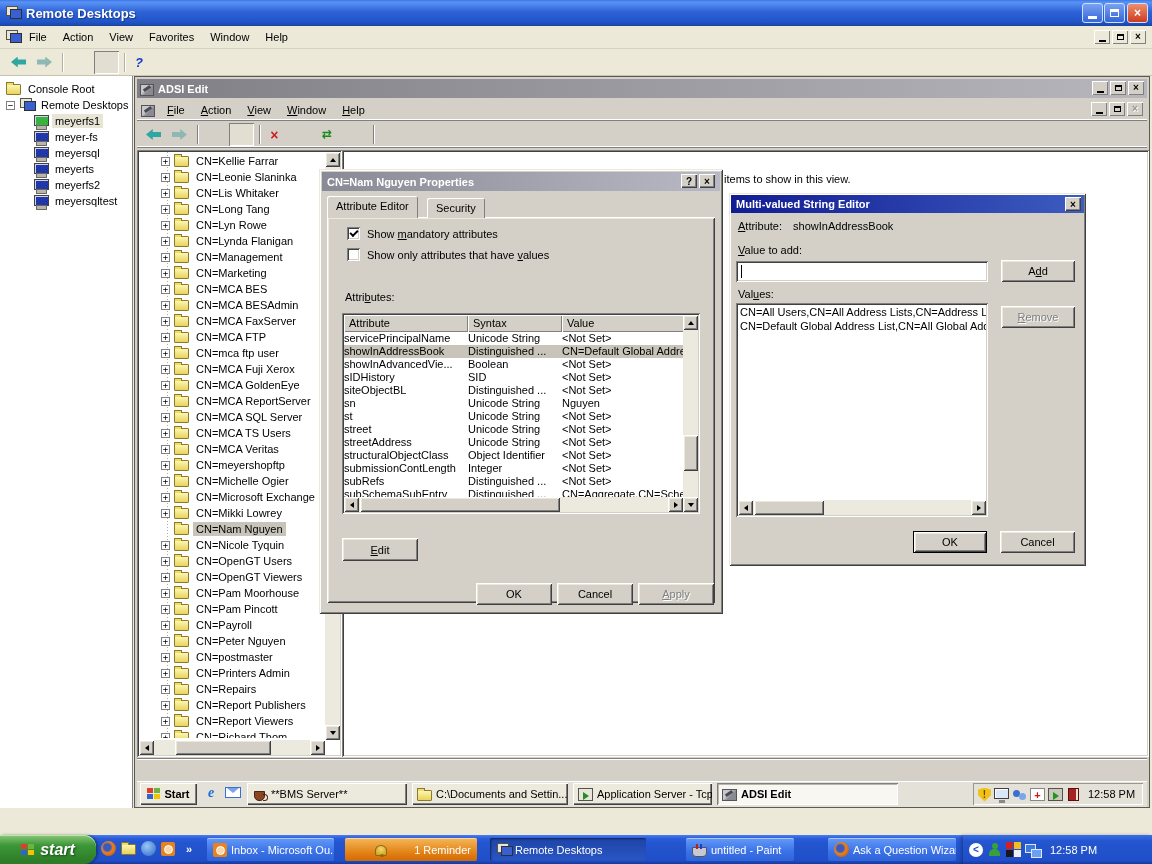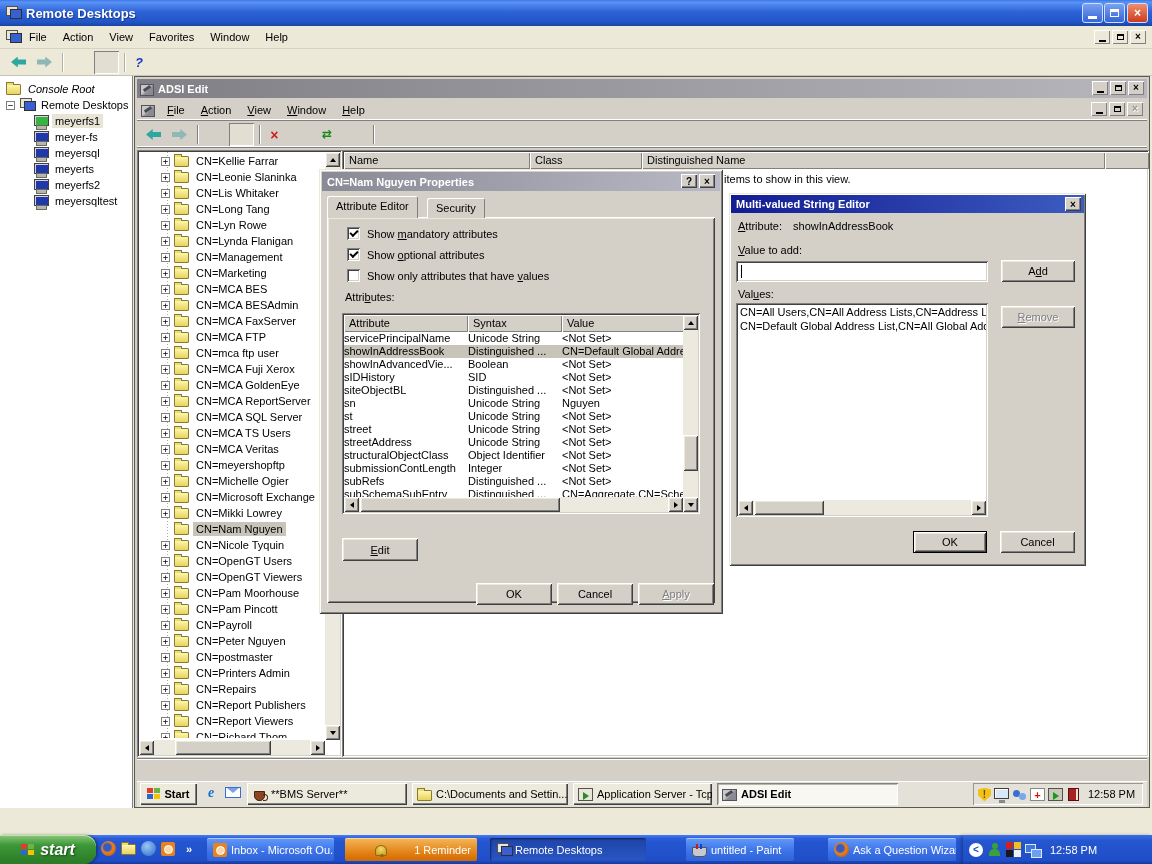--- a/index.html
+++ b/index.html
@@ -332,21 +332,21 @@
         <i class="tic15 tic ic-show-tree"></i>
       </span>
       <i class="tsep"></i>
       <span class="tbtn">
         <i class="tic15 tic ic-helpbook"></i>
       </span>
     </div>
 
   <div id="console-panel">
     <div id="console-tree" style="padding-top:5px">
-        <div class="trow" style="padding-left: 6px; font-style: italic;">
+        <div class="trow" style="padding-left: 6px;">
           <span class="fold"></span>
           <span class="lbl">Console Root</span>
         </div>
         <div class="trow" style="padding-left: 6px;">
           <span class="expander">−</span>
           <span class="tic ic-rd" style="margin-right: 3px;"></span>
           <span class="lbl">Remote Desktops</span>
         </div>
         <div class="trow" style="padding-left: 34px;">
           <span class="pc green"></span>
@@ -656,50 +656,40 @@
           </span>
         <span class="sthumb" style="left:36px;top:0;width:96px;height:15px"></span>
         <span class="sbtn" style="right:0;top:0">
             <i class="tri-rt"></i>
           </span>
       </div>
     </div>
 
     <div id="adsi-list-pane" class="sz">
       <div id="adsi-list-body">
-        <div id="adsi-cols">
-            <span class="hc" style="width: 186px;">Name</span>
-            <span class="hc" style="width: 112px;">Class</span>
-            <span class="hc" style="width: 463px;">Distinguished Name</span>
-            <span class="hc" style="width: 44px;"></span>
-          </div>
         <div id="adsi-empty">There are no items to show in this view.</div>
       </div>
     </div>
 
     <div id="adsi-statusbar"></div>
 
     <div id="props-dlg" class="dlg">
       <div class="dlg-title inactive">
         <span>CN=Nam Nguyen Properties</span>
         <span class="twbtn" style="right:23px">?</span>
         <span class="twbtn" style="right:5px">×</span>
       </div>
       <div class="tab" id="tab-attr">Attribute Editor</div>
       <div class="tab" id="tab-sec">Security</div>
       <div id="props-panel"></div>
 
       <div id="props-checks">
           <div class="cbrow">
             <span class="cb checked"></span>
             <span>Show <u>m</u>andatory attributes</span>
-          </div>
-          <div class="cbrow">
-            <span class="cb checked"></span>
-            <span>Show <u>o</u>ptional attributes</span>
           </div>
           <div class="cbrow">
             <span class="cb"></span>
             <span>Show only attributes that have <u>v</u>alues</span>
           </div>
         </div>
 
       <div id="attrs-label">Attri<u>b</u>utes:</div>
 
       <div id="attr-table">

